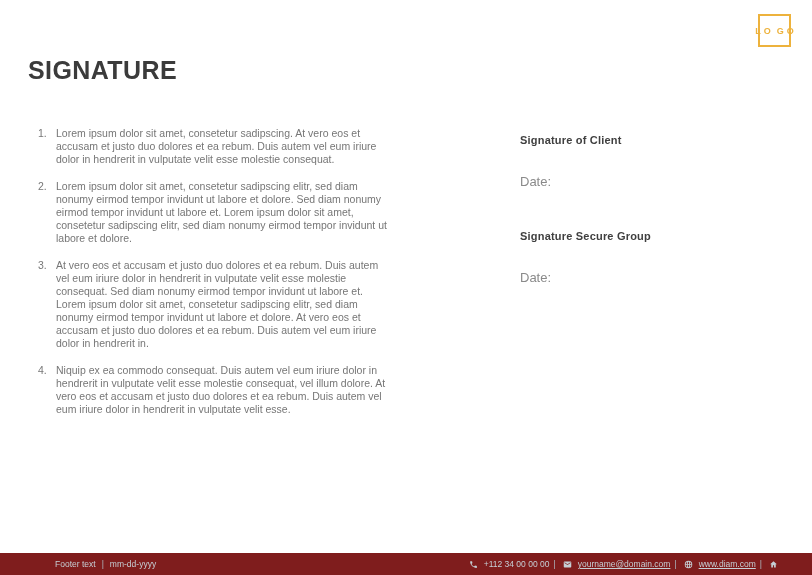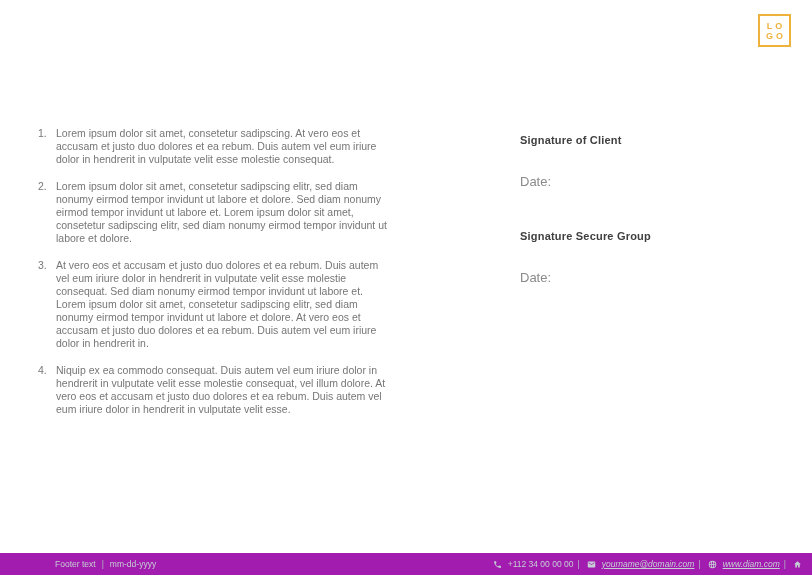--- a/index.html
+++ b/index.html
@@ -16,21 +16,21 @@
   
   .logo {
     position: absolute;
     left: 758px;
     top: 14px;
     width: 33px;
     height: 33px;
     border: 2px solid #EDB23C;
     color: #EDB23C;
     display: flex;
-    flex-direction: column;
+    flex-direction: row;
     align-items: center;
     justify-content: center;
     font-weight: bold;
     font-size: 9px;
     line-height: 10px;
   }
   .logo span { letter-spacing: 3px; padding-left: 3px; }
 
   
   .page-title {
@@ -81,64 +81,64 @@
   }
   .sig-title.second { margin-top: 41px; }
 
   
   .footer {
     position: absolute;
     left: 0;
     bottom: 0;
     width: 812px;
     height: 22px;
-    background: #a21caf;
+    background: #7f1d1d;
     display: flex;
     align-items: center;
     font-size: 8.5px;
     color: #C6CFD5;
   }
   .footer .f-left {
     margin-left: 55px;
     display: flex;
     align-items: center;
     gap: 6px;
   }
   .footer .f-right {
     margin-left: auto;
-    margin-right: 8px;
+    margin-right: 32px;
     display: flex;
     align-items: center;
     gap: 4px;
     white-space: nowrap;
   }
   .footer .icon {
     display: inline-flex;
     align-items: center;
     margin: 0 2px 0 3px;
   }
   .footer .icon svg { width: 9px; height: 9px; fill: currentColor; }
   .footer a {
     color: inherit;
     text-decoration: underline;
     cursor: pointer;
-    font-style: italic;
   }
   .footer .sep { color: #AEBBC3; }
 </style>
 </head>
 <body>
 
 <div class="page">
 
   <div class="logo">
     <span>LO</span>
     <span>GO</span>
   </div>
 
+  <h1 class="page-title">SIGNATURE</h1>
 
   <ol class="clauses">
     <li>
       <span class="num">1.</span>
       <span class="txt">Lorem ipsum dolor sit amet, consetetur sadipscing. At vero eos et accusam et justo duo dolores et ea rebum. Duis autem vel eum iriure dolor in hendrerit in vulputate velit esse molestie consequat.</span>
     </li>
     <li>
       <span class="num">2.</span>
       <span class="txt">Lorem ipsum dolor sit amet, consetetur sadipscing elitr, sed diam nonumy eirmod tempor invidunt ut labore et dolore. Sed diam nonumy eirmod tempor invidunt ut labore et. Lorem ipsum dolor sit amet, consetetur sadipscing elitr, sed diam nonumy eirmod tempor invidunt ut labore et dolore.</span>
     </li>

